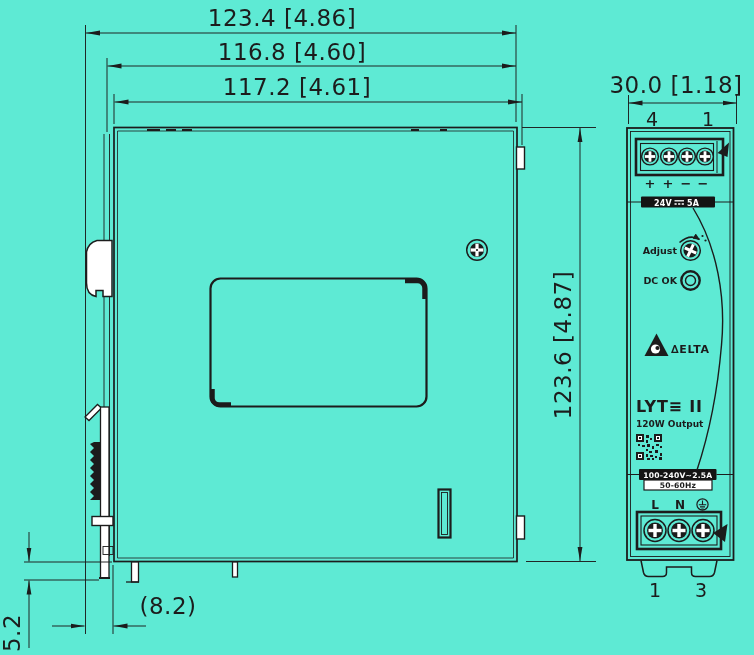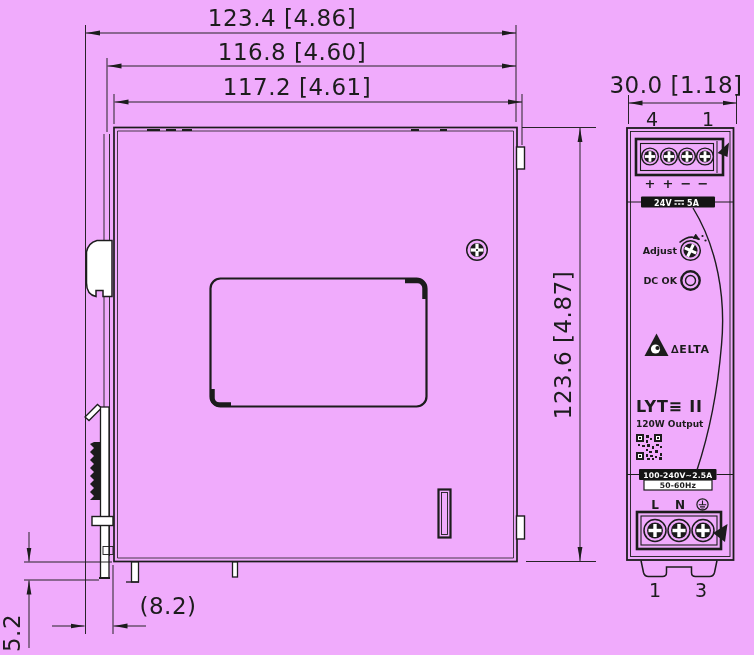--- a/index.html
+++ b/index.html
@@ -1,16 +1,16 @@
 <!DOCTYPE html>
 <html><head>
 <meta charset="utf-8">
 <style>
   html,body{margin:0;padding:0;background:#ffffff;}
-  .canvas{width:754px;height:655px;position:relative;background:#f0abfc;overflow:hidden;}
+  .canvas{width:754px;height:655px;position:relative;background:#5eead4;overflow:hidden;}
   svg{display:block;}
   text{font-family:"DejaVu Sans","Liberation Sans",sans-serif;fill:#1c1c1c;}
   .dim{font-size:23px;letter-spacing:0.5px;}
   .pin{font-size:19px;}
   .pol{font-size:13px;font-weight:bold;}
   .lbl-w{font-size:8px;font-weight:bold;fill:#ffffff;letter-spacing:0.2px;}
   .lbl-b{font-size:8px;font-weight:bold;fill:#1c1c1c;letter-spacing:0.2px;}
   .panel{font-size:9.5px;font-weight:bold;}
   .brand{font-size:11px;font-weight:bold;letter-spacing:0.6px;}
   .model{font-size:16px;font-weight:bold;letter-spacing:0.8px;}

